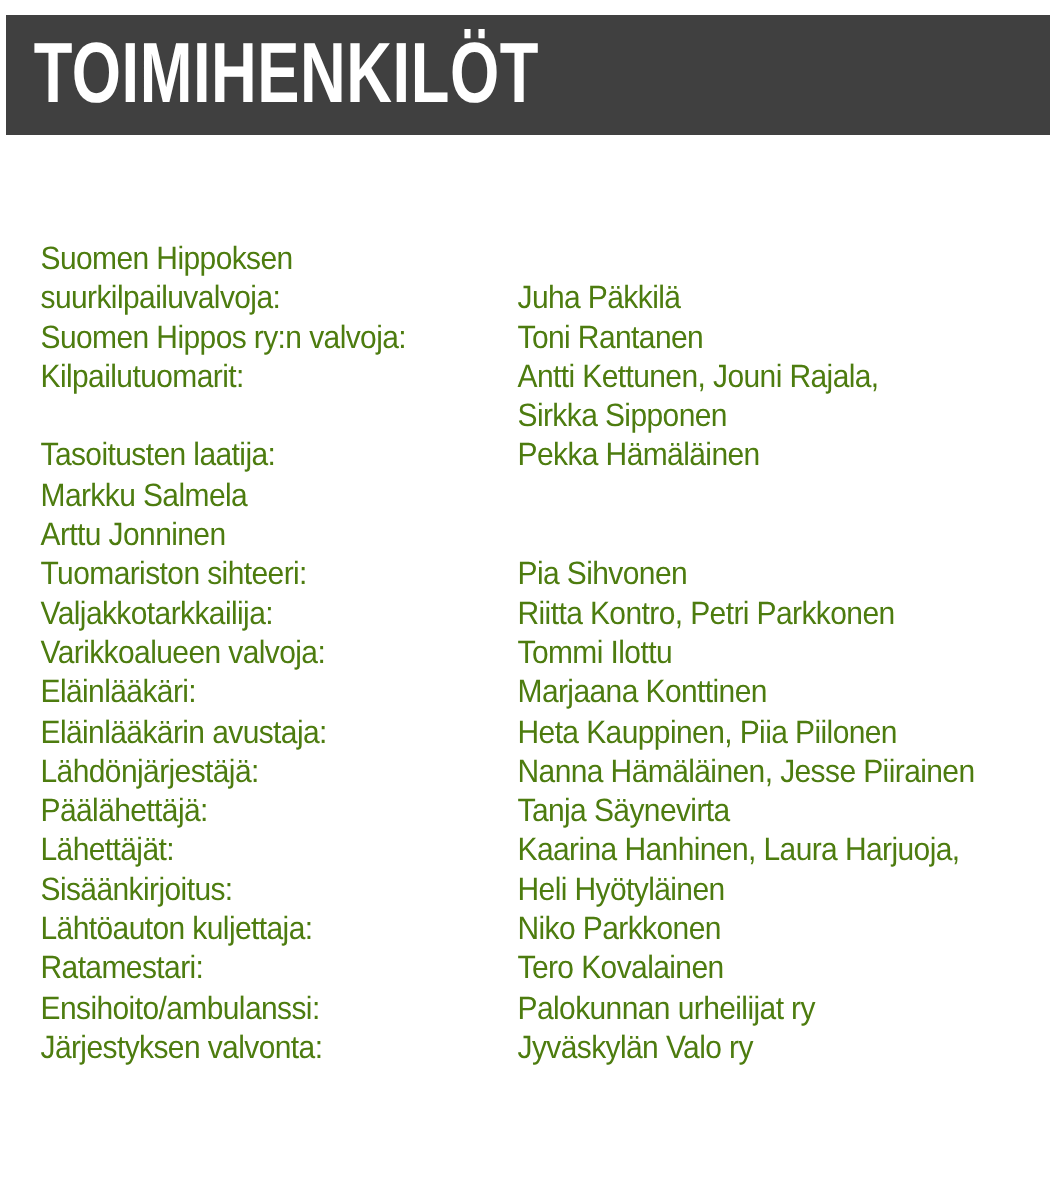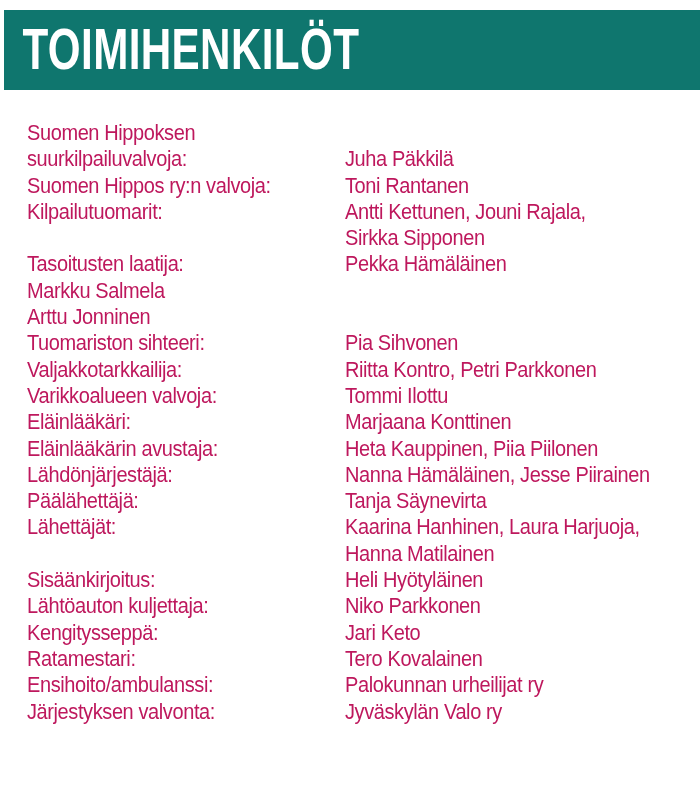--- a/index.html
+++ b/index.html
@@ -14,21 +14,21 @@
     background: #ffffff;
     overflow: hidden;
     font-family: "Liberation Sans", "DejaVu Sans", sans-serif;
   }
   .header-bar {
     position: absolute;
     left: 4px;
     top: 10px;
     width: 696px;
     height: 80px;
-    background: #0f766e;
+    background: #404040;
     display: flex;
     align-items: center;
   }
   .header-title {
     color: #ffffff;
     font-weight: bold;
     font-size: 57px;
     line-height: 1;
     letter-spacing: 0.5px;
     padding-left: 25px;
@@ -49,21 +49,22 @@
     white-space: nowrap;
   }
   .role {
     flex: 0 0 318px;
     width: 318px;
     overflow: visible;
   }
   .role, .names {
     font-size: 21.5px;
     letter-spacing: -0.02em;
-    color: #be185d;
+    color: #4d7c0f;
+    margin-top: 39px;
   }
   .condense {
     display: inline-block;
     transform: scaleX(0.93);
     transform-origin: 0 50%;
     white-space: nowrap;
   }
 </style>
 </head>
 <body>
@@ -131,34 +132,26 @@
       </div>
     <div class="row">
         <span class="role"><span class="condense">Päälähettäjä:</span></span>
         <span class="names"><span class="condense">Tanja Säynevirta</span></span>
       </div>
     <div class="row">
         <span class="role"><span class="condense">Lähettäjät:</span></span>
         <span class="names"><span class="condense">Kaarina Hanhinen, Laura Harjuoja,</span></span>
       </div>
     <div class="row">
-        <span class="role"><span class="condense"></span></span>
-        <span class="names"><span class="condense">Hanna Matilainen</span></span>
-      </div>
-    <div class="row">
         <span class="role"><span class="condense">Sisäänkirjoitus:</span></span>
         <span class="names"><span class="condense">Heli Hyötyläinen</span></span>
       </div>
     <div class="row">
         <span class="role"><span class="condense">Lähtöauton kuljettaja:</span></span>
         <span class="names"><span class="condense">Niko Parkkonen</span></span>
-      </div>
-    <div class="row">
-        <span class="role"><span class="condense">Kengitysseppä:</span></span>
-        <span class="names"><span class="condense">Jari Keto</span></span>
       </div>
     <div class="row">
         <span class="role"><span class="condense">Ratamestari:</span></span>
         <span class="names"><span class="condense">Tero Kovalainen</span></span>
       </div>
     <div class="row">
         <span class="role"><span class="condense">Ensihoito/ambulanssi:</span></span>
         <span class="names"><span class="condense">Palokunnan urheilijat ry</span></span>
       </div>
     <div class="row">

